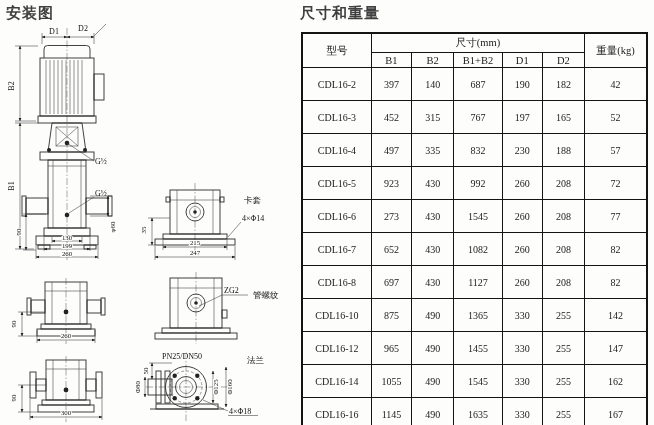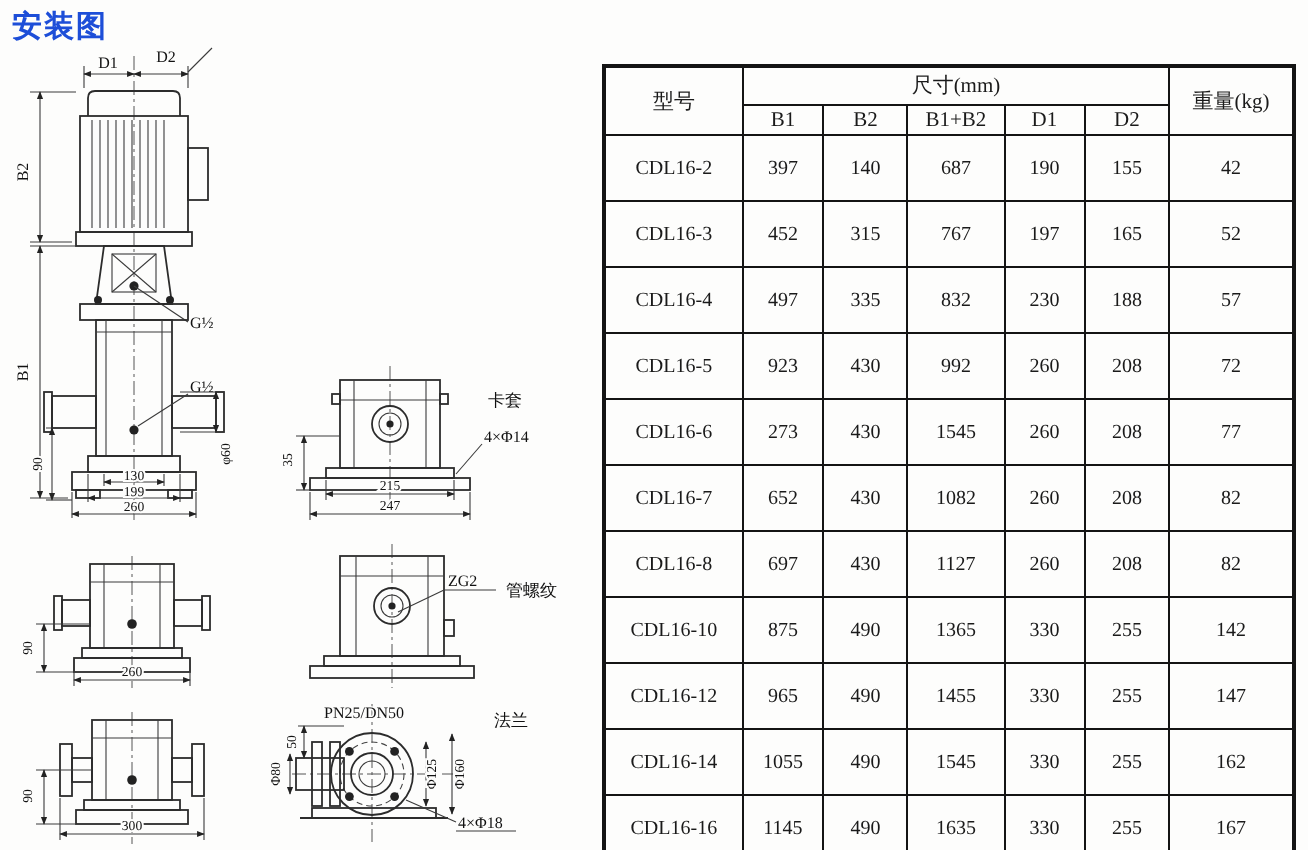--- a/index.html
+++ b/index.html
@@ -1,19 +1,19 @@
 <!DOCTYPE html>
 <html><head>
 <meta charset="utf-8">
 <style>
   html,body{margin:0;padding:0;background:#e8e8e8;}
   #screen{position:relative;width:654px;height:425px;background:#fdfdfc;overflow:hidden;
           font-family:"Liberation Serif",serif;color:#111;}
   .title{position:absolute;font-family:"Liberation Sans",sans-serif;font-weight:bold;
-         font-size:15px;color:#1d4ed8;letter-spacing:1px;}
+         font-size:15px;color:#404040;letter-spacing:1px;}
   #title-left{left:6px;top:4px;}
   #title-right{left:300px;top:4px;}
   
   #size-table{position:absolute;left:301px;top:32px;width:347px;border-collapse:collapse;
               table-layout:fixed;border:2px solid #141414;}
   #size-table th,#size-table td{border:1px solid #141414;text-align:center;vertical-align:middle;
               padding:0;font-size:10.5px;font-weight:normal;color:#1a1a1a;
               font-family:"Liberation Serif",serif;}
   #size-table thead tr:first-child th{height:18px;}
   #size-table thead tr:last-child th{height:14px;}
@@ -29,20 +29,21 @@
   text.lbl{font-family:"Liberation Serif",serif;font-size:8px;fill:#111;
            paint-order:stroke;stroke:#fdfdfc;stroke-width:1.5px;}
   text.cn{font-family:"Liberation Sans",sans-serif;font-size:8.5px;fill:#111;}
 </style>
 </head>
 <body>
 
 <div id="screen">
 
   <div id="title-left" class="title">安装图</div>
+  <div id="title-right" class="title">尺寸和重量</div>
 
   <svg id="drawing" width="300" height="425" viewBox="0 0 300 425">
     <defs>
       <marker id="ar" viewBox="0 0 10 10" refX="9" refY="5" markerWidth="7" markerHeight="7" orient="auto-start-reverse">
           <path d="M0,1 L10,5 L0,9 z" fill="#222"></path>
         </marker>
     </defs>
 
     <g>
       <line class="cl" x1="67" y1="28" x2="67" y2="262"></line>
@@ -286,21 +287,21 @@
         <th>D2</th>
       </tr>
     </thead>
     <tbody>
         <tr>
           <td>CDL16-2</td>
           <td>397</td>
           <td>140</td>
           <td>687</td>
           <td>190</td>
-          <td>155</td>
+          <td>182</td>
           <td>42</td>
         </tr>
         <tr>
           <td>CDL16-3</td>
           <td>452</td>
           <td>315</td>
           <td>767</td>
           <td>197</td>
           <td>165</td>
           <td>52</td>

